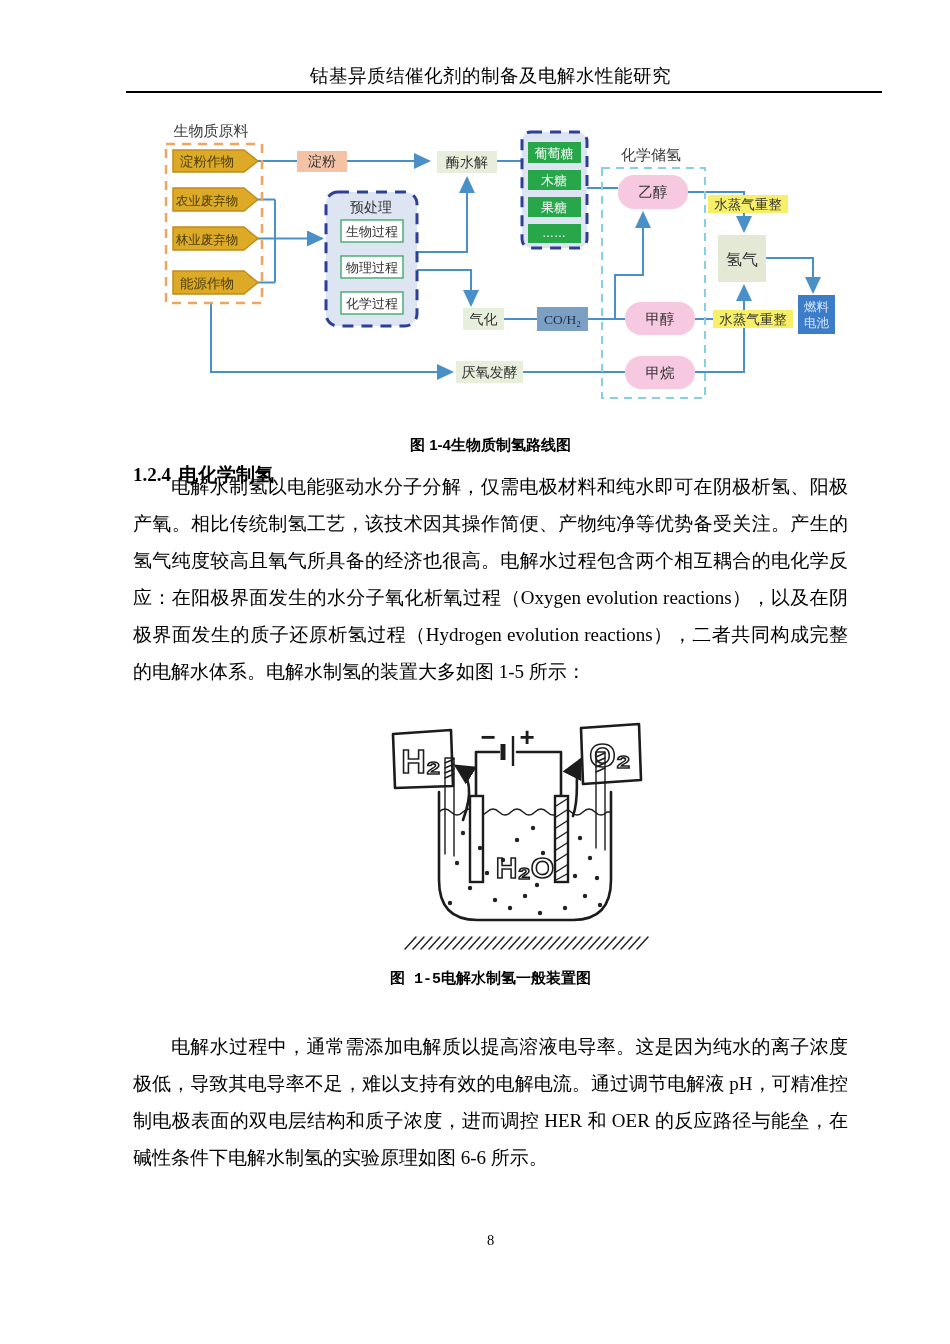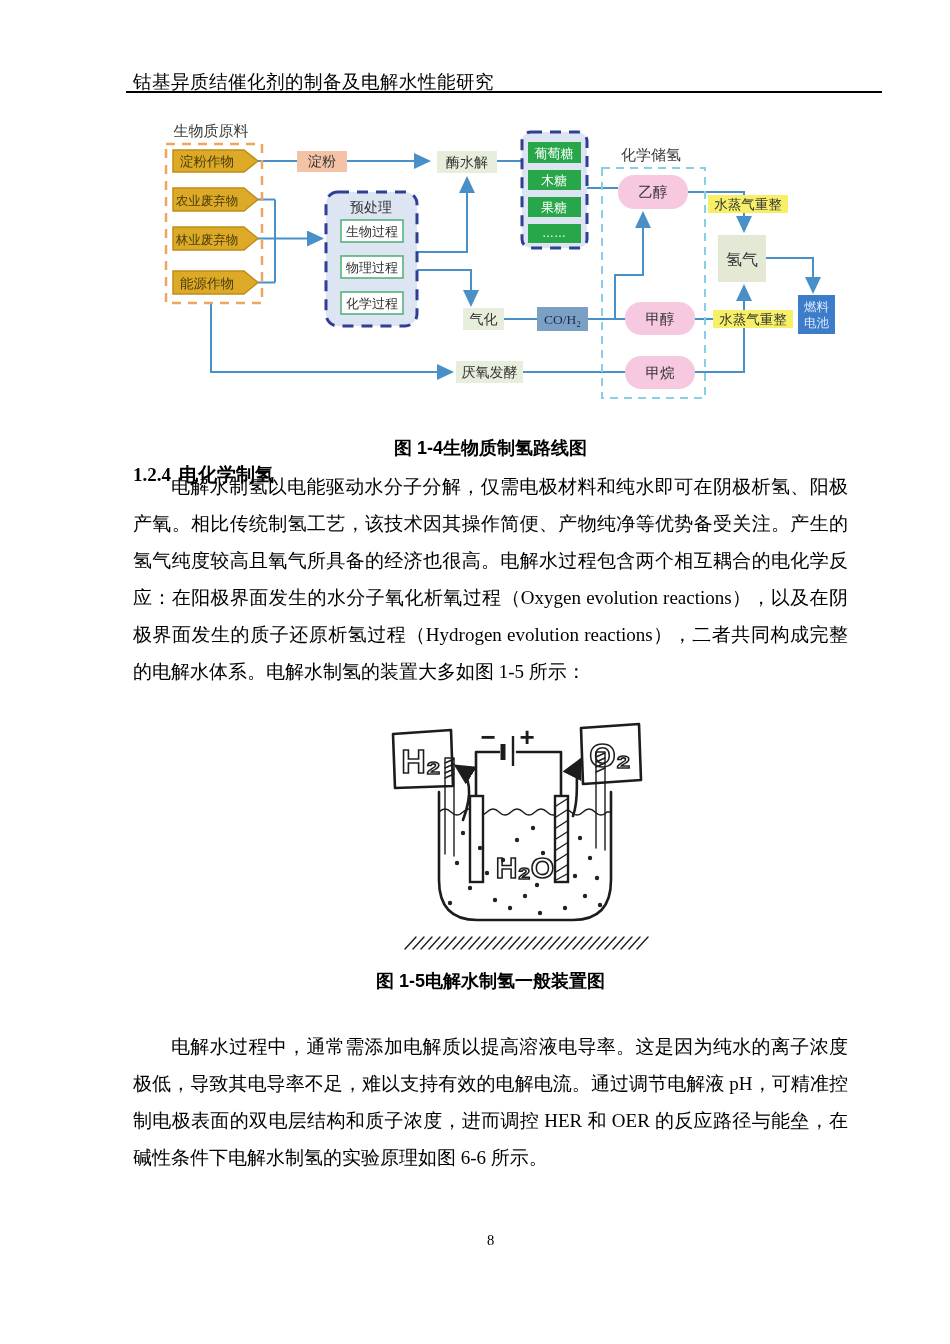--- a/index.html
+++ b/index.html
@@ -1,25 +1,25 @@
 <!DOCTYPE html>
 <html><head>
 <meta charset="utf-8">
 <style>
   html,body { margin:0; padding:0; background:#888; }
   .page { position:relative; width:950px; height:1344px; background:#ffffff;
           font-family:"Liberation Serif","DejaVu Serif",serif; color:#000; overflow:hidden; margin:0 auto; }
-  .doc-title { position:absolute; top:69px; left:133px; width:715px; 
+  .doc-title { position:absolute; top:63px; left:133px; width:715px; text-align:center;
                font-size:18.5px; letter-spacing:0.5px; }
   .header-rule { position:absolute; top:91px; left:126px; width:756px; height:2px; background:#000; }
   .flowchart { position:absolute; left:160px; top:113px; width:730px; height:320px; }
   .figcaption { position:absolute; left:133px; width:715px; text-align:center;
-                font-family:"Liberation Sans","DejaVu Sans",sans-serif; font-weight:bold; font-size:18px; }
+                font-family:"Liberation Sans","DejaVu Sans",sans-serif; font-weight:bold; font-size:15px; }
   .cap1 { top:436px; }
-  .cap2 { top:969px; }
+  .cap2 { top:969px;font-family:Liberation Mono, monospace; }
   .sec-heading { position:absolute; left:133px; width:715px;
                  font-family:"Liberation Sans","DejaVu Sans",sans-serif; font-weight:bold; font-size:19px; }
   .h124 { top:462px; }
   .h125 { top:1004px; }
   .sec-heading .num { font-family:"Liberation Serif",serif; margin-right:8px; font-weight:bold; }
   .para { position:absolute; left:133px; width:715px; font-size:19px; line-height:37px;
           text-align:justify; text-indent:38px; }
   .p124 { top:468px; }
   .p125 { top:1028px; }
   .device-figure { position:absolute; left:375px; top:708px; width:300px; height:250px; }

